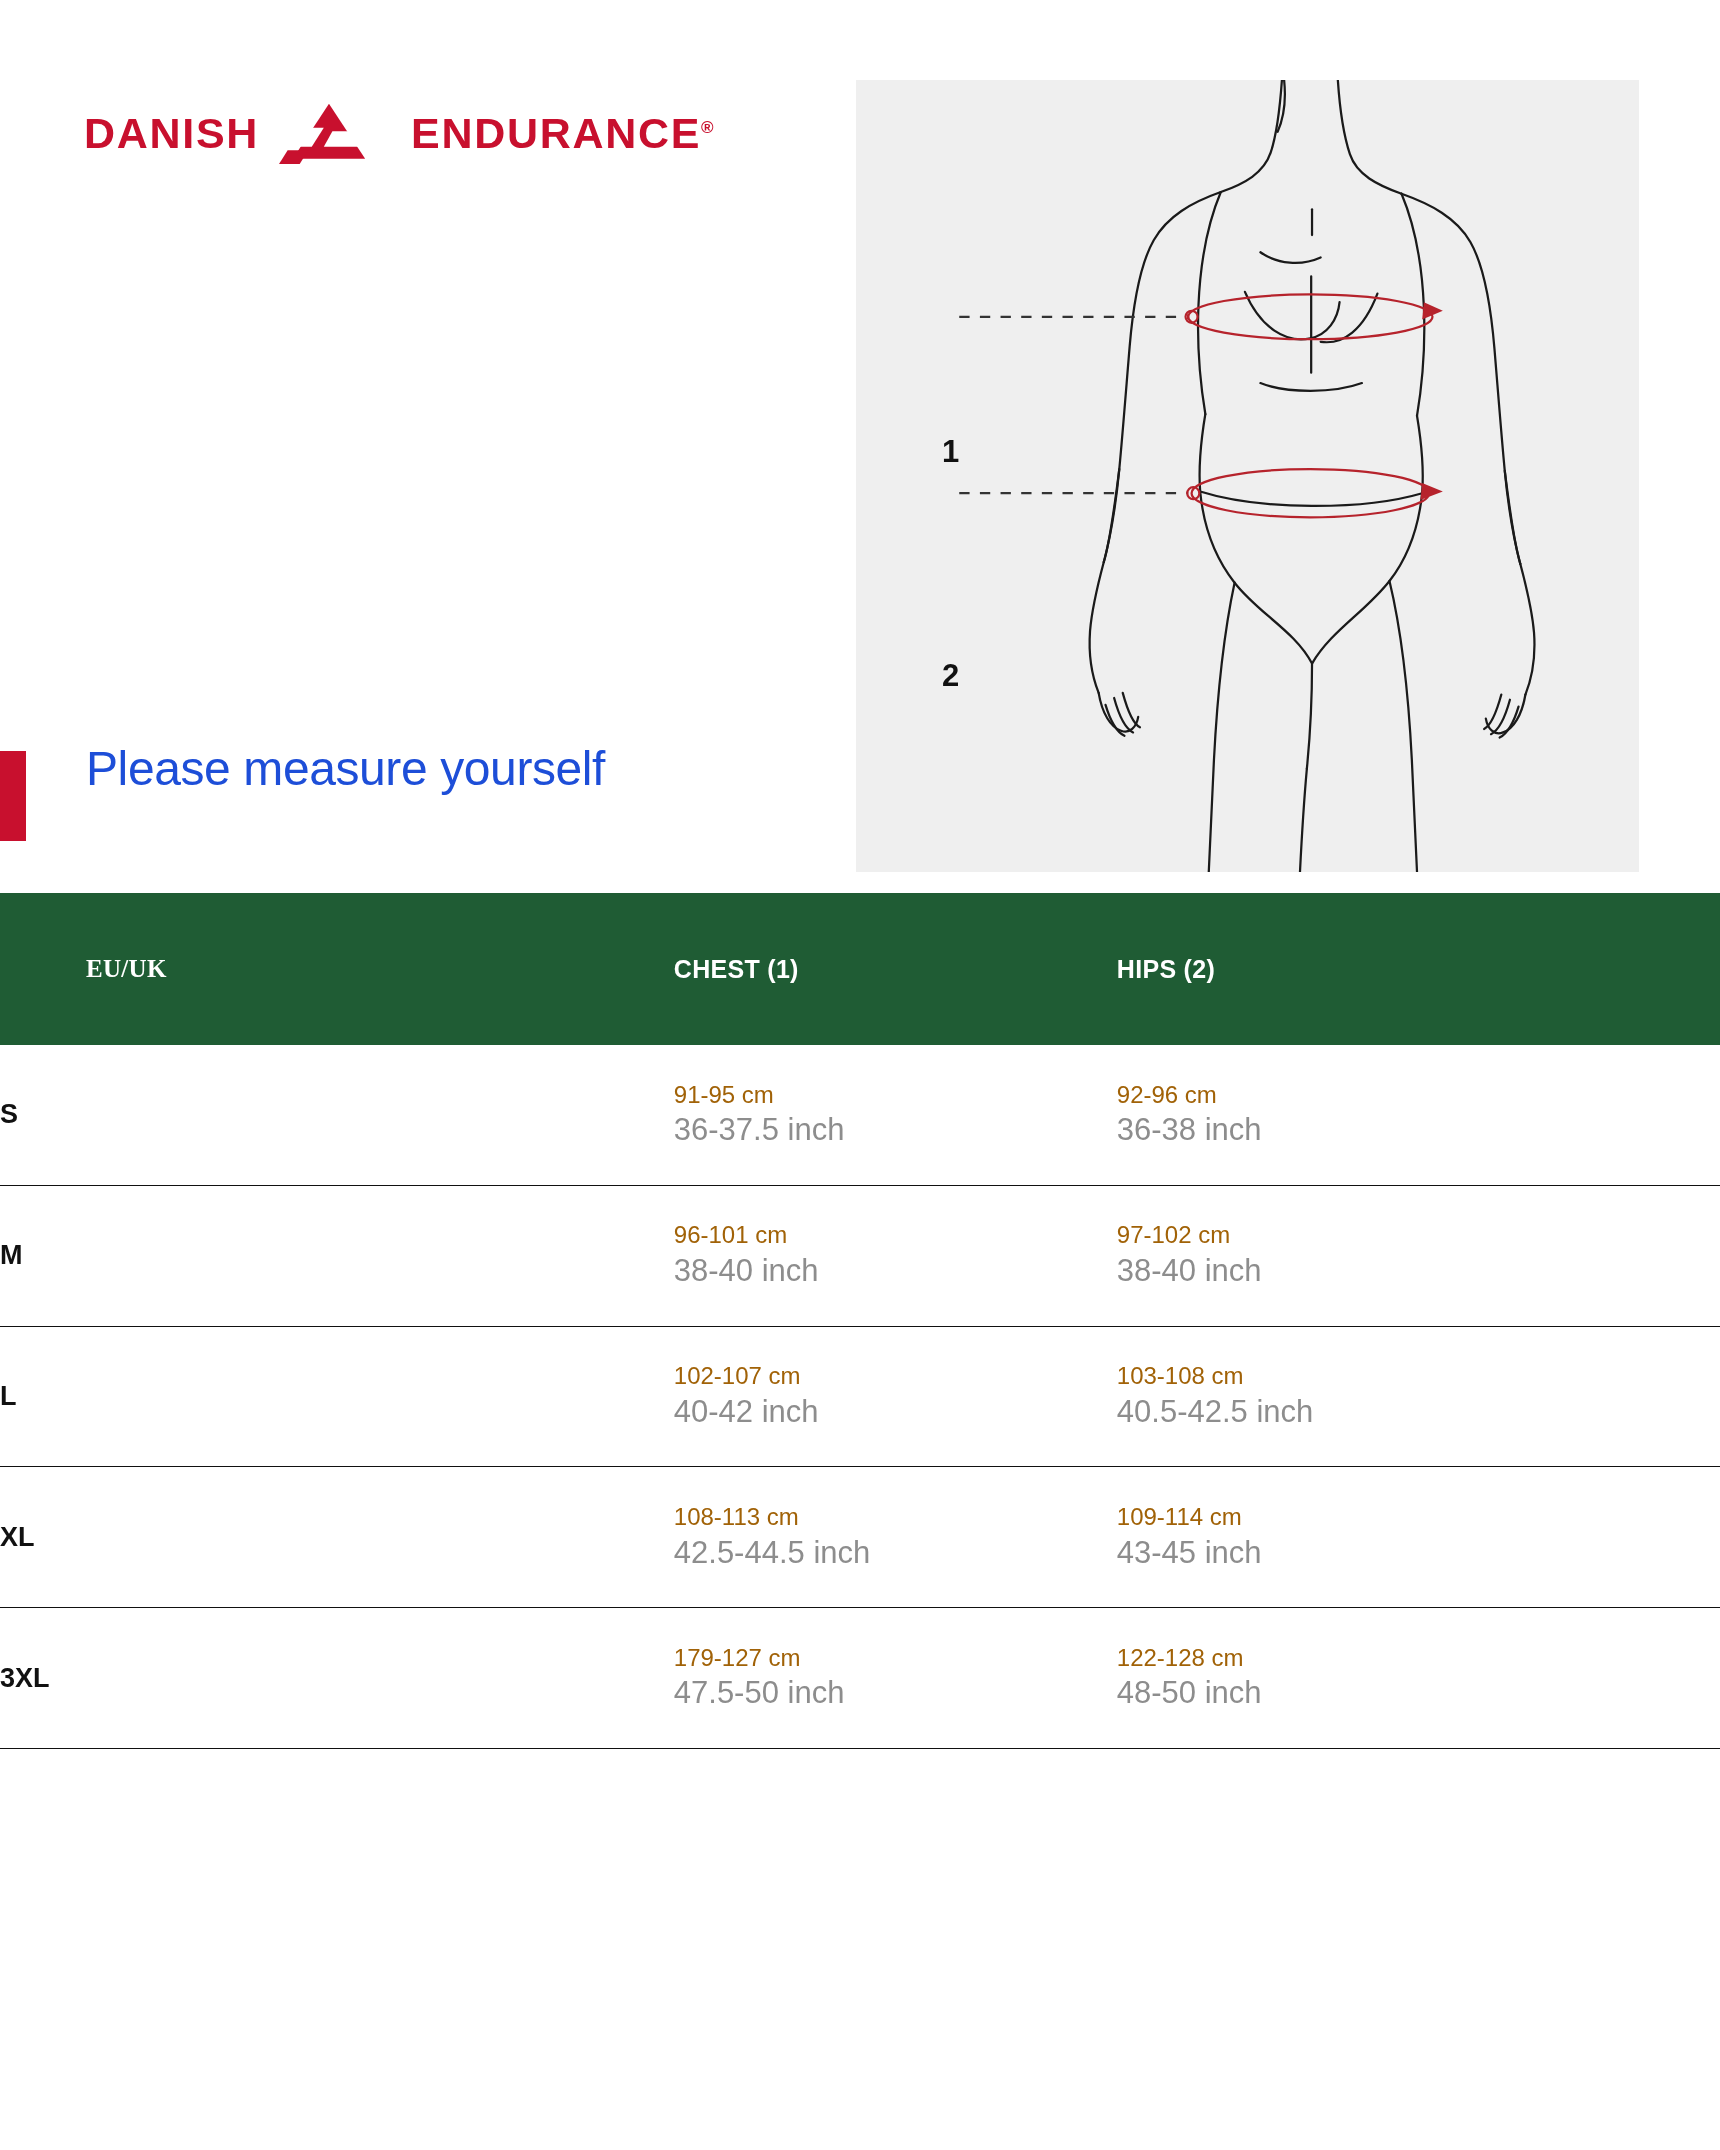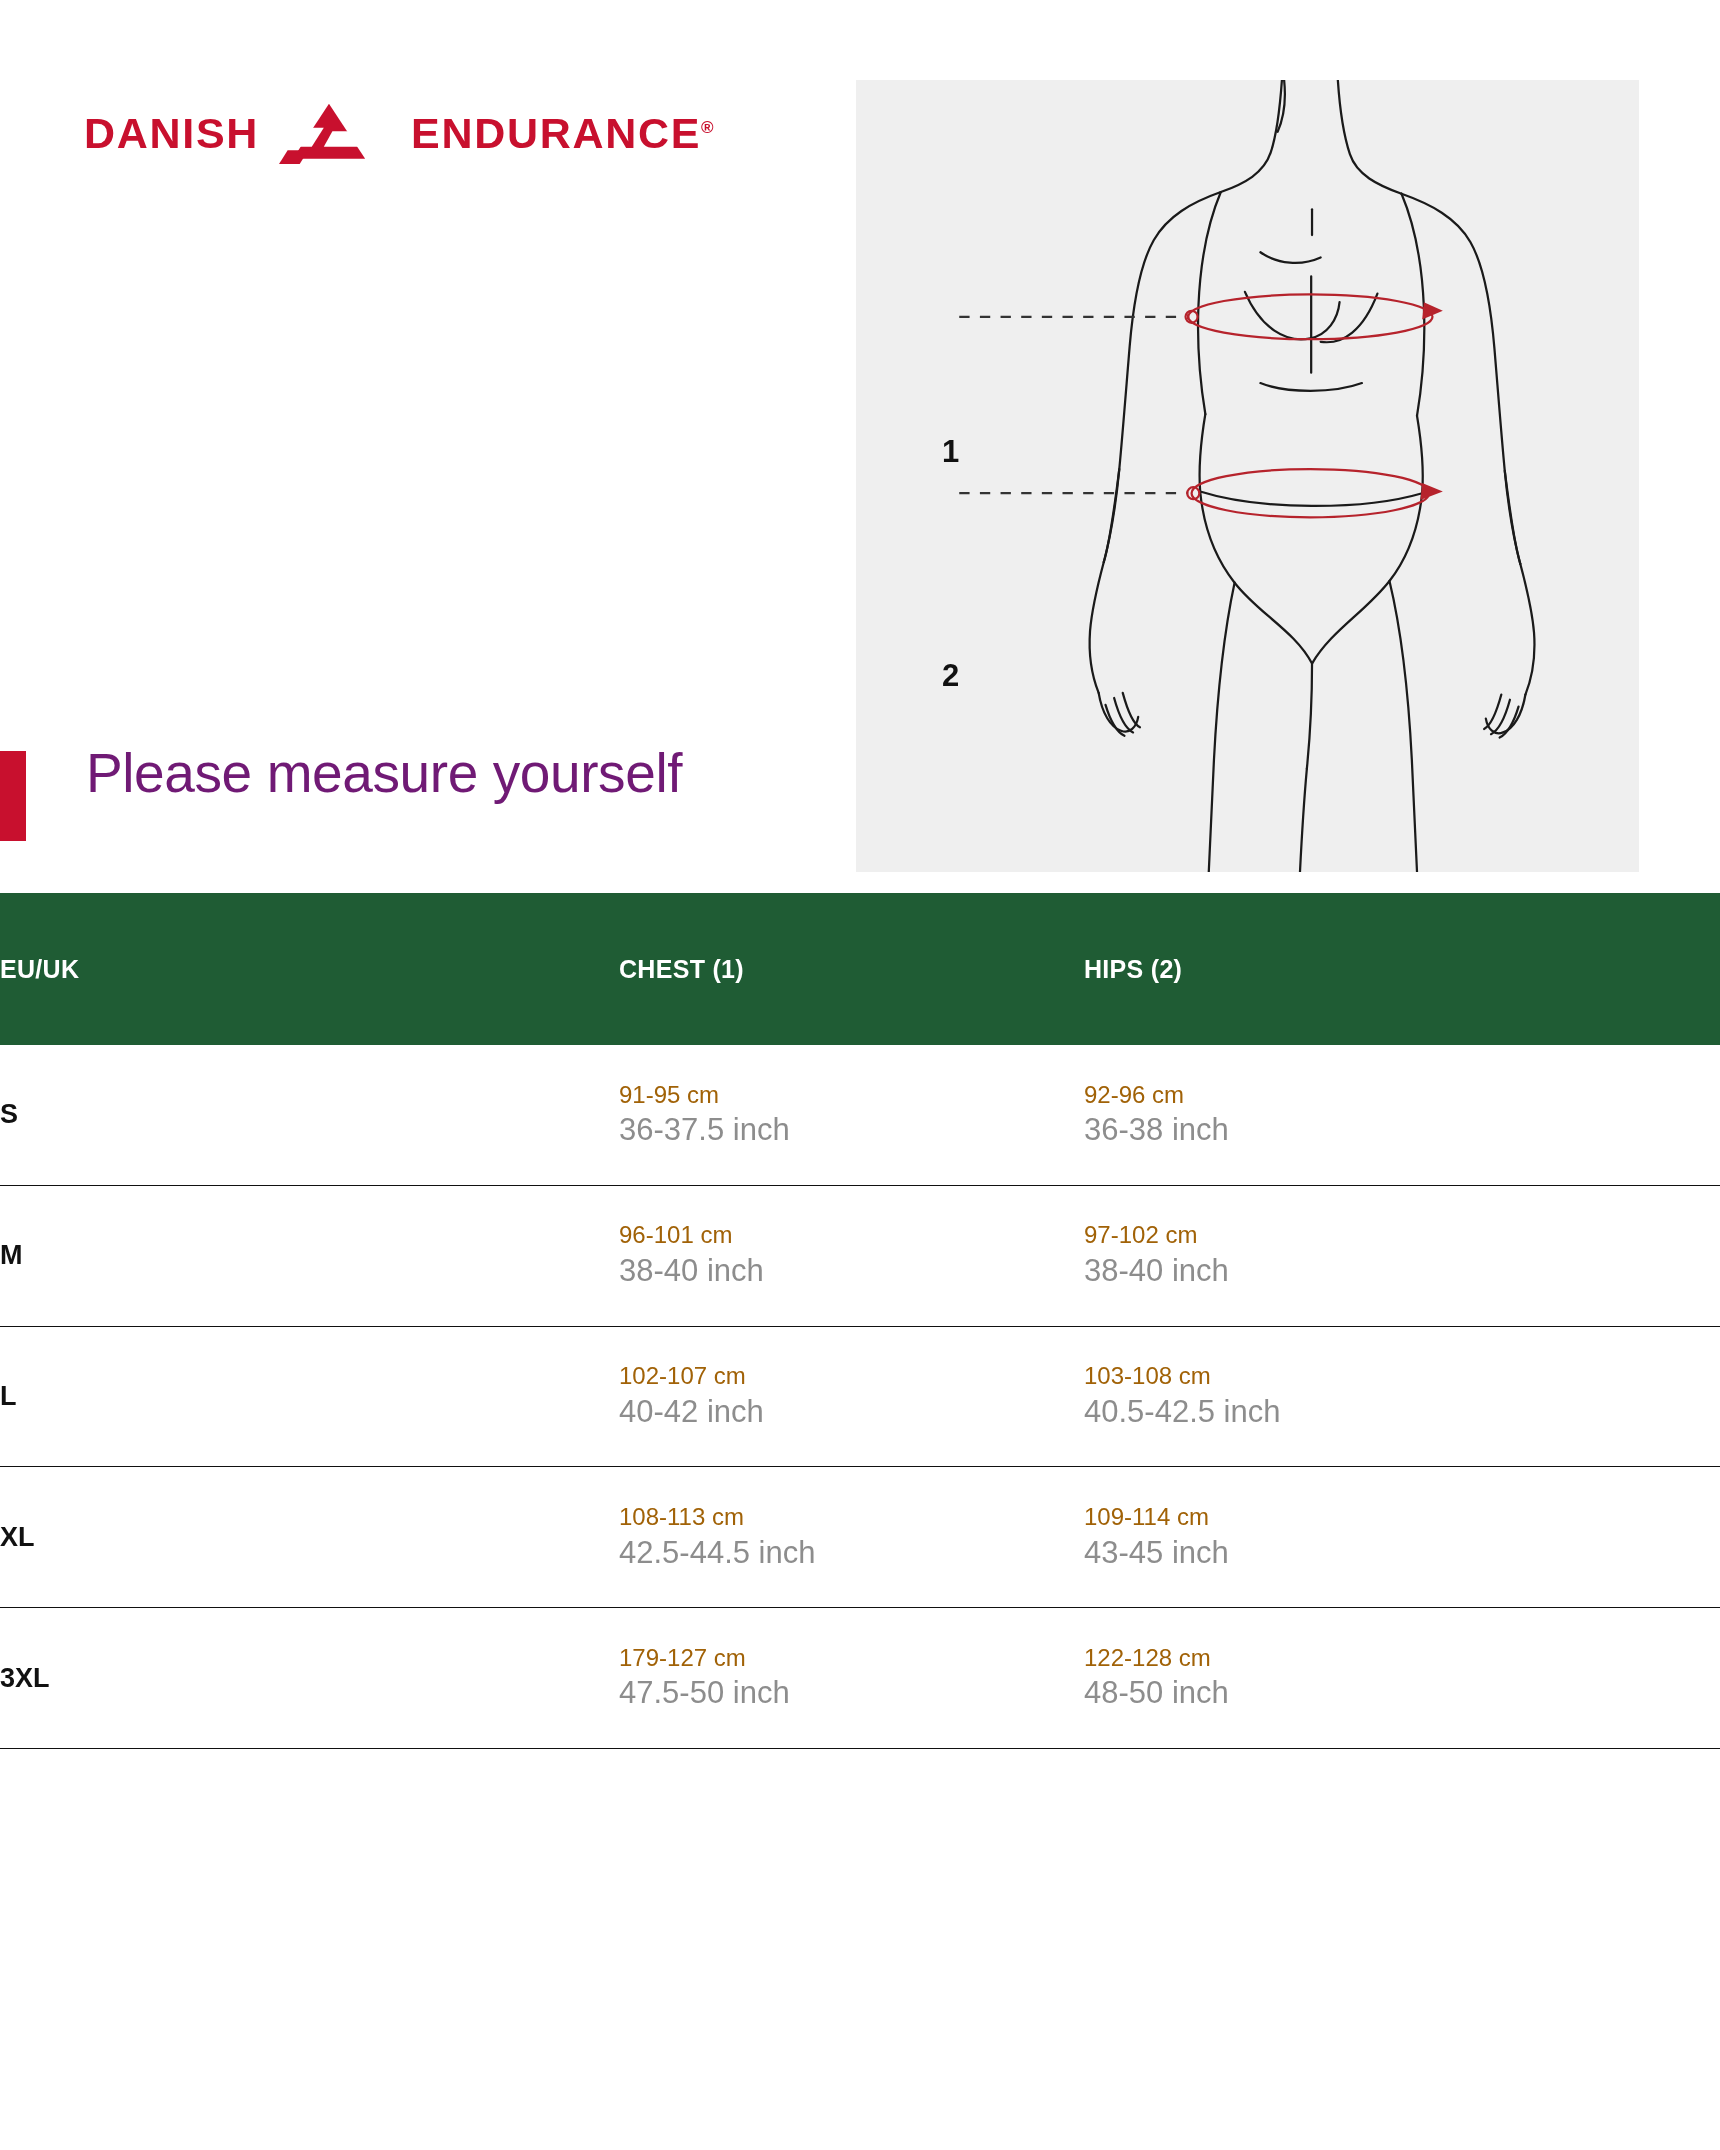--- a/index.html
+++ b/index.html
@@ -58,23 +58,23 @@
     align-items: flex-start;
   }
   .tagline-bar {
     width: 26px;
     height: 90px;
     background: #c8102e;
     margin-right: 60px;
     margin-top: 11.2px;
   }
   .tagline {
-    font-size: 55px;
+    font-size: 48px;
     line-height: 1.22;
-    color: #701a75;
+    color: #1d4ed8;
     font-weight: 400;
     letter-spacing: -0.4px;
   }
 
   
   .figure-panel {
     position: absolute;
     left: 856px;
     top: 80px;
     width: 783px;
@@ -104,21 +104,21 @@
   .size-table thead th {
     background: #1f5c34;
     color: #ffffff;
     font-size: 25px;
     font-weight: bold;
     text-align: left;
     padding: 33px 0 33px 0;
     height: 86px;
     letter-spacing: 0.3px;
   }
-  .size-table th.c-size { width: 619px; }
+  .size-table th.c-size { padding-left: 86px; width: 619px; font-family: Liberation Serif, serif; }
   .size-table th.c-chest { width: 465px; margin-left: 31px; }
   .size-table th.c-hips { width: 637px; }
 
   .size-table tbody tr {
     border-bottom: 1.7px solid #111111;
   }
   .size-table tbody td {
     vertical-align: middle;
     padding: 22.4px 0;
     height: 95px;

